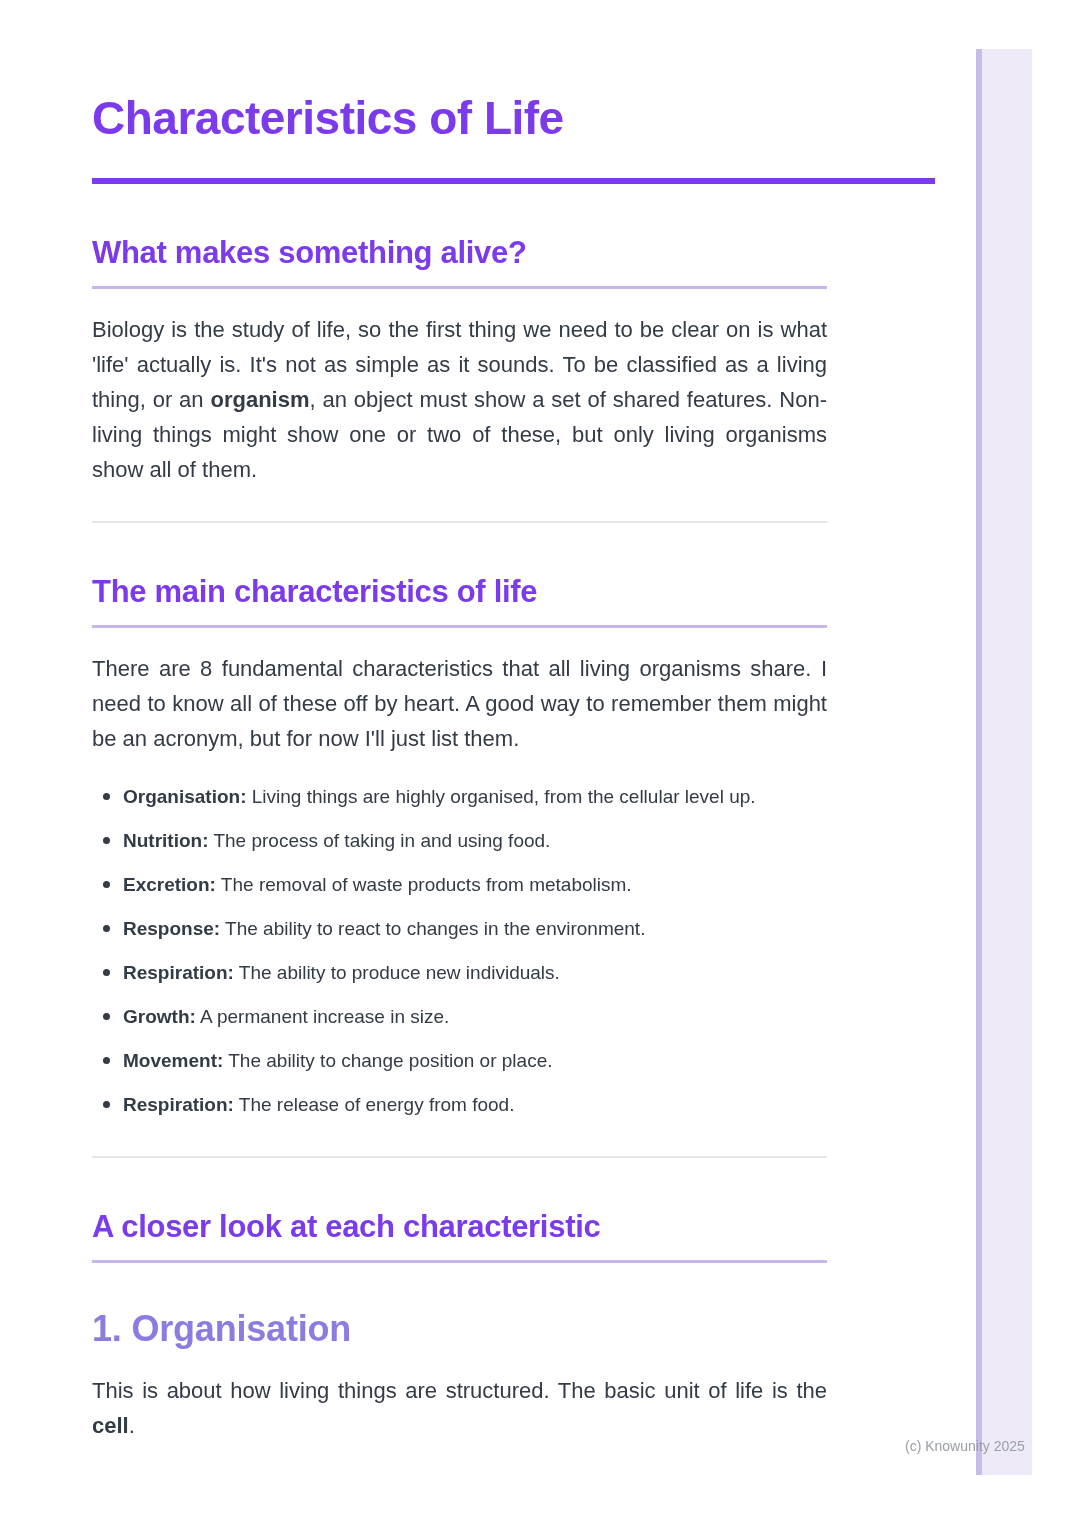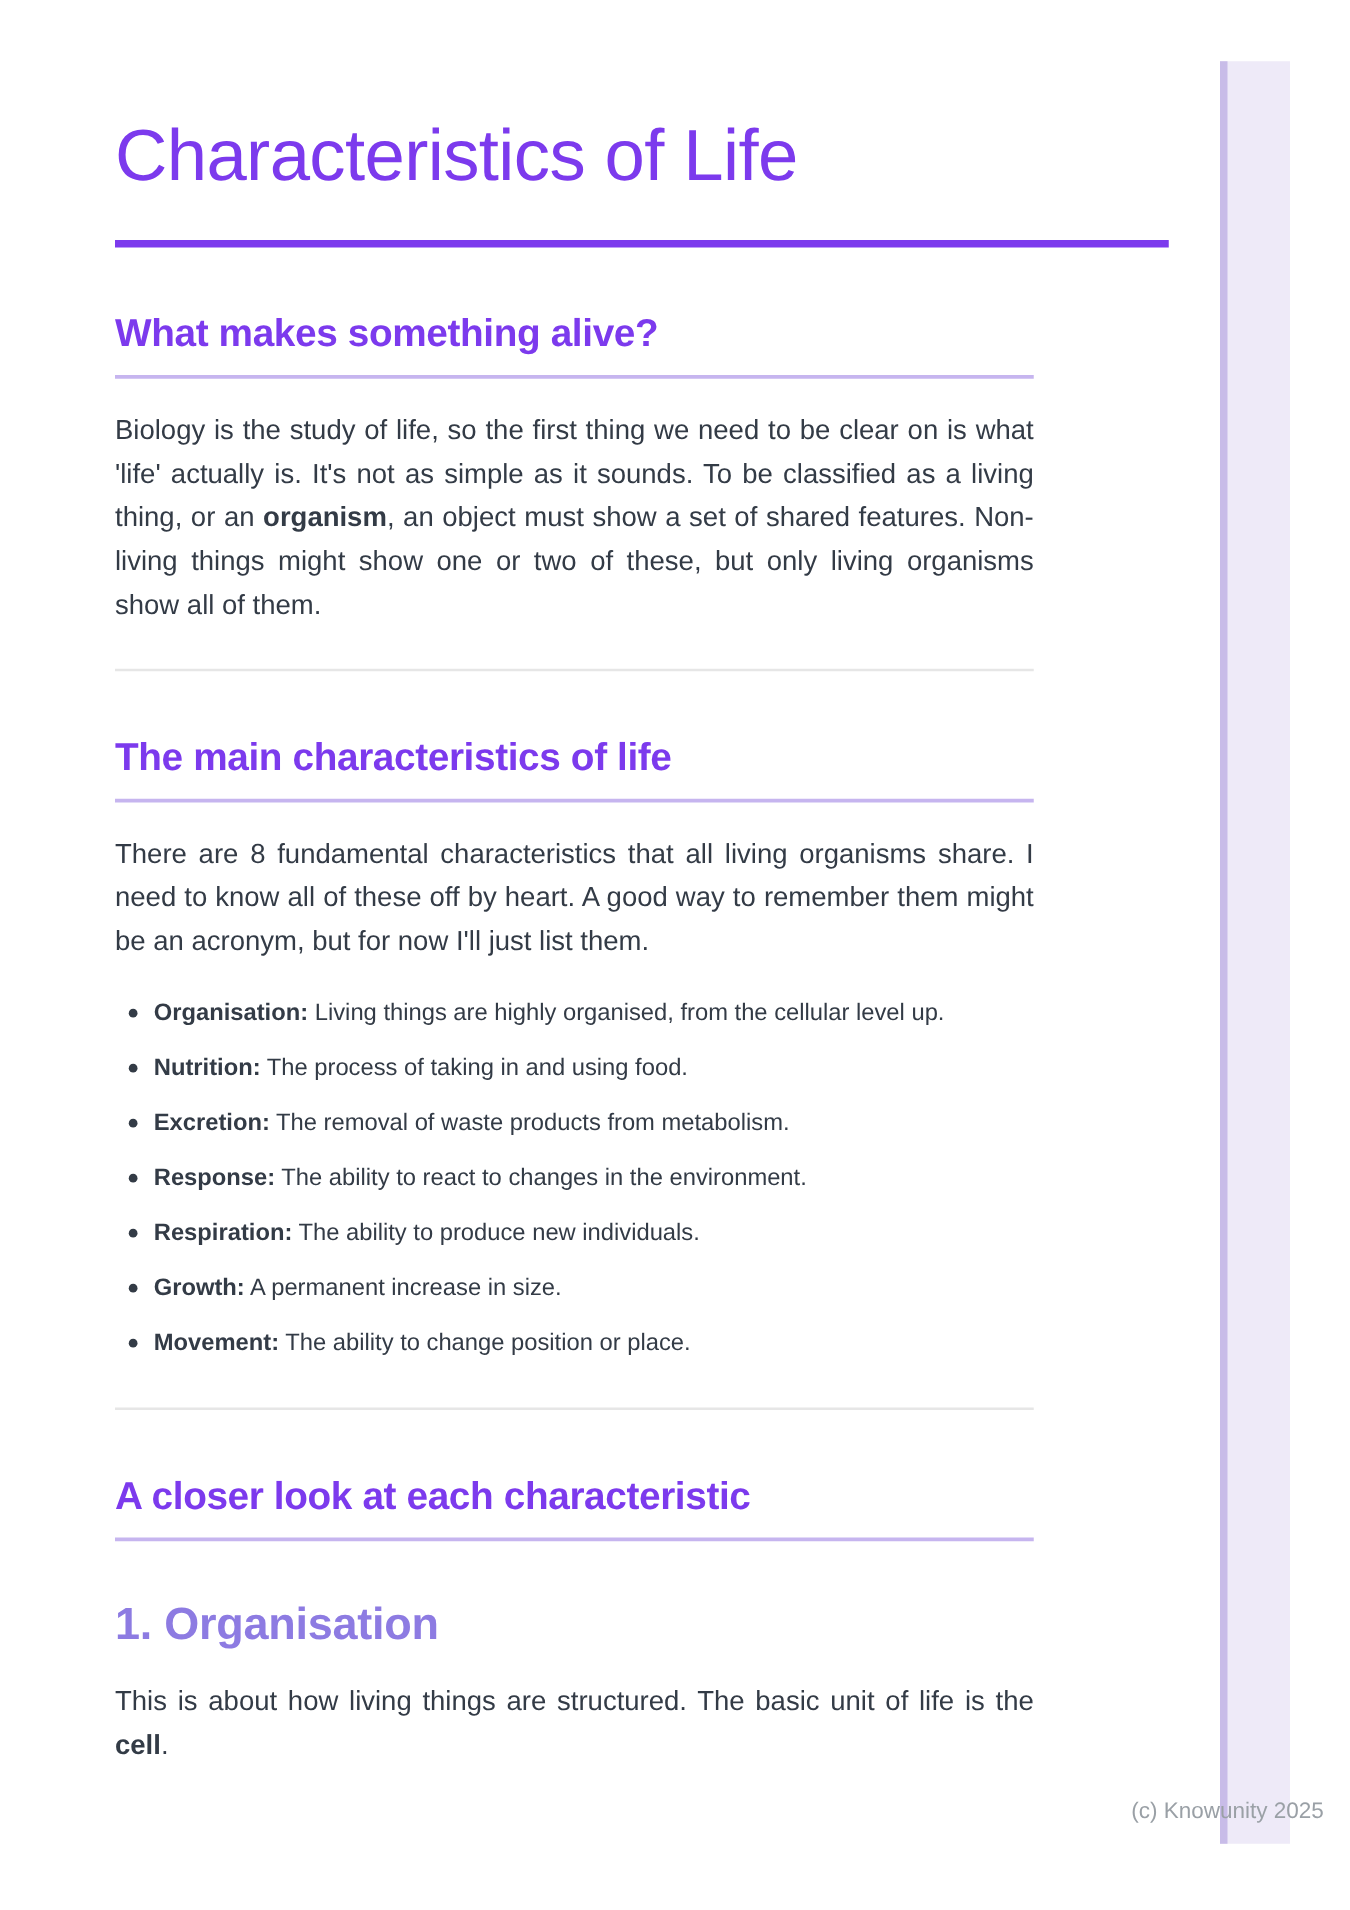--- a/index.html
+++ b/index.html
@@ -22,22 +22,22 @@
     background:var(--page-bg);
     overflow:hidden;
   }
   .content{
     position:absolute;
     left:92px;top:0;
     width:843px;
   }
   .page-title{
     margin-top:92px;
-    font-size:58px;
-    font-weight:400;
+    font-size:46px;
+    font-weight:700;
     letter-spacing:-0.5px;
     line-height:1.15;
     color:var(--accent);
   }
   .title-rule{
     margin-top:33px;
     width:843px;height:6px;
     background:var(--accent);
   }
   .section-heading{
@@ -100,21 +100,21 @@
     position:absolute;
     left:976px;top:49px;
     width:56px;height:1426px;
     background:var(--sidebar-fill);
     border-left:6px solid var(--sidebar-edge);
     z-index:1;
   }
   .footer-note{
     position:absolute;
     left:905px;top:1438px;
-    font-size:18px;
+    font-size:14px;
     color:var(--footer-text);
     z-index:2;
     white-space:nowrap;
   }
 </style>
 </head>
 <body>
 
 <div class="page">
 
@@ -136,20 +136,21 @@
     <p class="para">There are 8 fundamental characteristics that all living organisms share. I need to know all of these off by heart. A good way to remember them might be an acronym, but for now I'll just list them.</p>
 
     <ul class="char-list">
       <li><span class="bullet-term">Organisation:</span><span> Living things are highly organised, from the cellular level up.</span></li>
       <li><span class="bullet-term">Nutrition:</span><span> The process of taking in and using food.</span></li>
       <li><span class="bullet-term">Excretion:</span><span> The removal of waste products from metabolism.</span></li>
       <li><span class="bullet-term">Response:</span><span> The ability to react to changes in the environment.</span></li>
       <li><span class="bullet-term">Respiration:</span><span> The ability to produce new individuals.</span></li>
       <li><span class="bullet-term">Growth:</span><span> A permanent increase in size.</span></li>
       <li><span class="bullet-term">Movement:</span><span> The ability to change position or place.</span></li>
+      <li><span class="bullet-term">Respiration:</span><span> The release of energy from food.</span></li>
     </ul>
 
 
     <hr class="divider">
 
     <h2 class="section-heading">A closer look at each characteristic</h2>
     <div class="heading-underline"></div>
 
     <h3 class="sub-heading">1. Organisation</h3>
     <p class="para"><span>This is about how living things are structured. The basic unit of life is the </span><b>cell</b><span>.</span></p>

